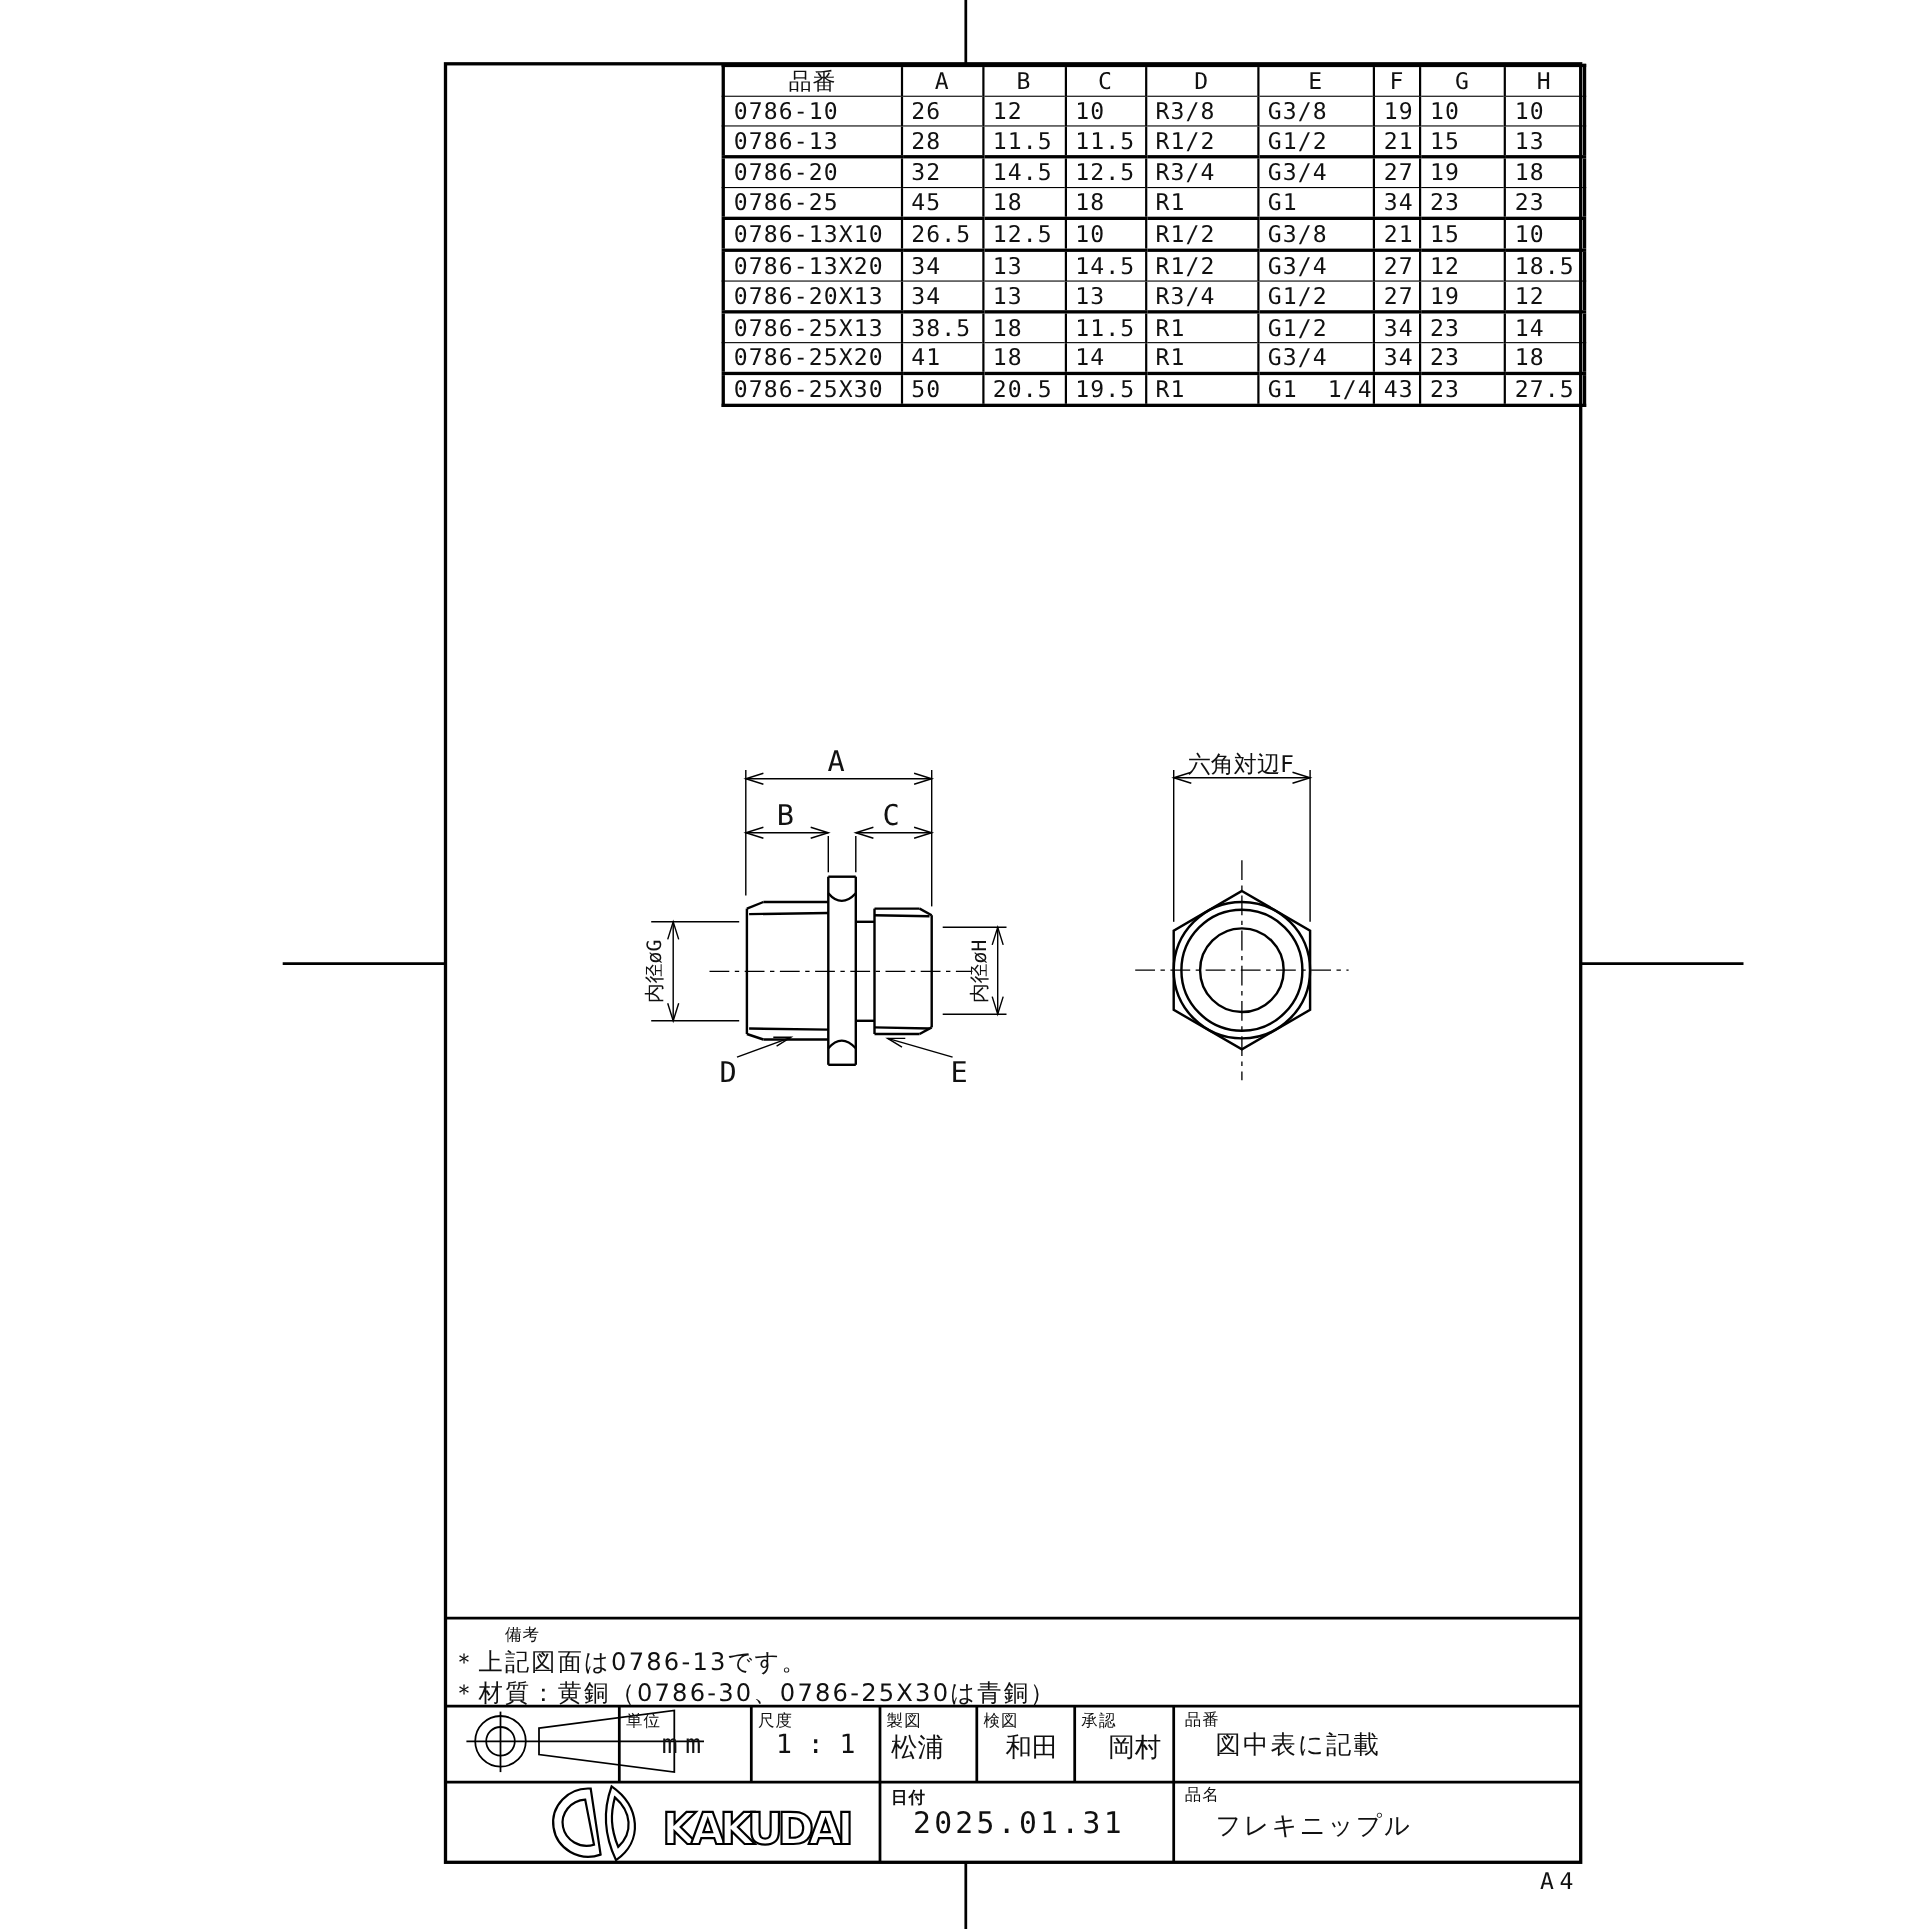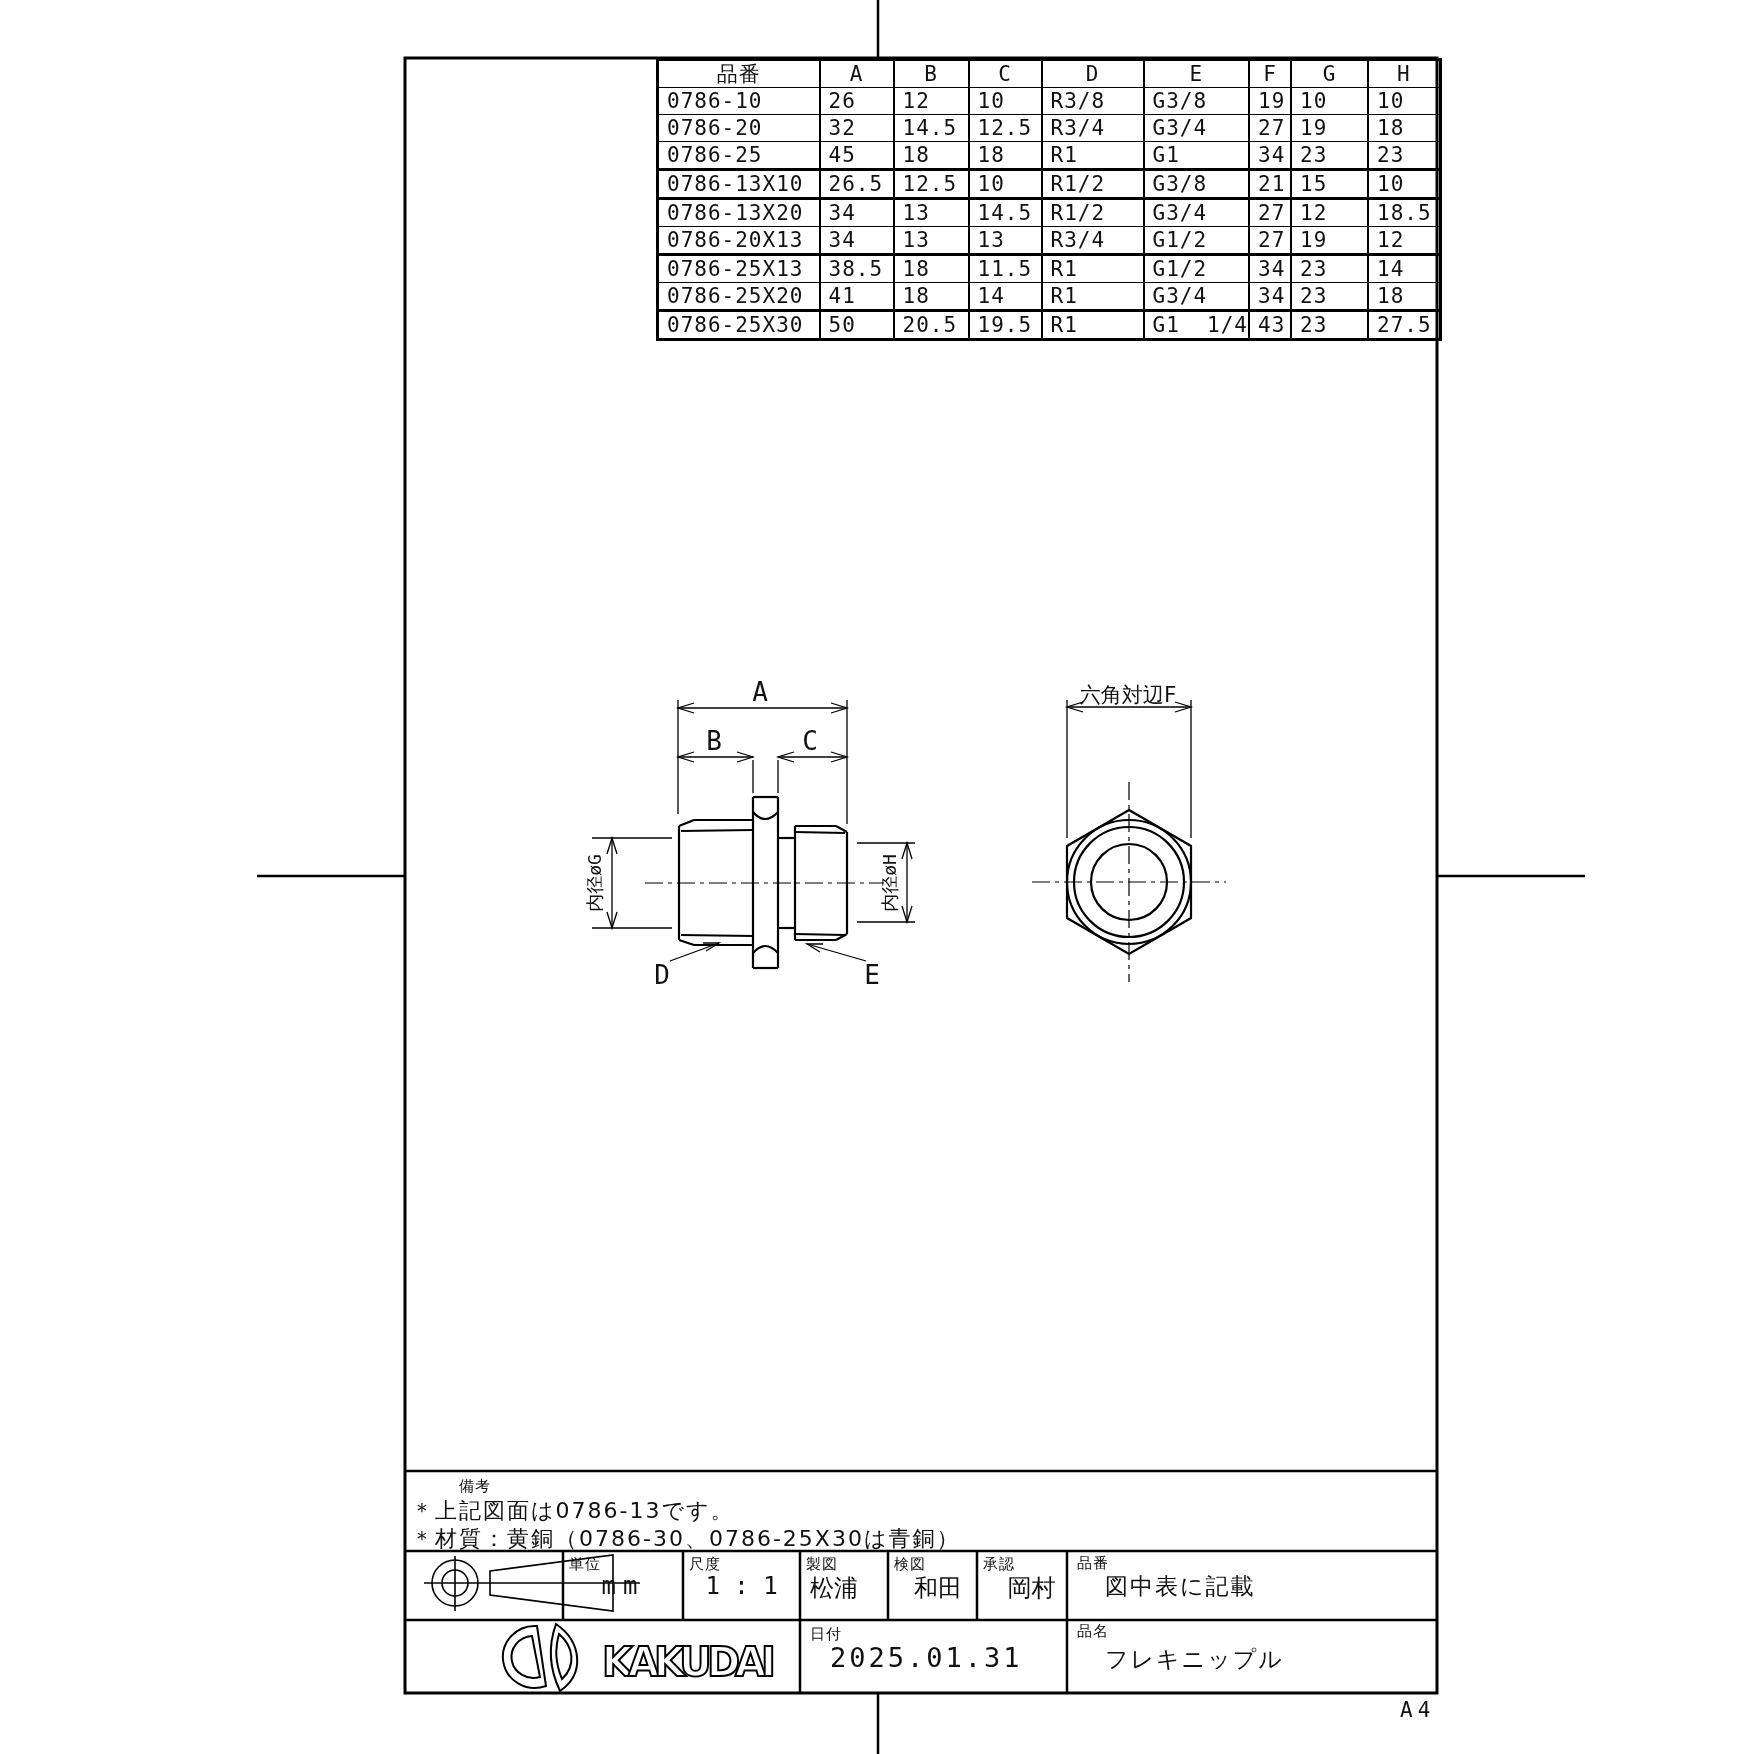--- a/index.html
+++ b/index.html
@@ -197,20 +197,31 @@
           <td>0786-10</td>
           <td>26</td>
           <td>12</td>
           <td>10</td>
           <td>R3/8</td>
           <td>G3/8</td>
           <td>19</td>
           <td>10</td>
           <td>10</td>
         </tr>
+        <tr class="thick">
+          <td>0786-13</td>
+          <td>28</td>
+          <td>11.5</td>
+          <td>11.5</td>
+          <td>R1/2</td>
+          <td>G1/2</td>
+          <td>21</td>
+          <td>15</td>
+          <td>13</td>
+        </tr>
         <tr>
           <td>0786-20</td>
           <td>32</td>
           <td>14.5</td>
           <td>12.5</td>
           <td>R3/4</td>
           <td>G3/4</td>
           <td>27</td>
           <td>19</td>
           <td>18</td>
@@ -310,20 +321,20 @@
 
   <div class="abs lbl-s cjk" style="left:894px;top:1555px;">検図</div>
   <div class="abs tb-val cjk" style="left:888px;top:1572px;width:100px;">和田</div>
 
   <div class="abs lbl-s cjk" style="left:983px;top:1555px;">承認</div>
   <div class="abs tb-val cjk" style="left:977px;top:1572px;width:109px;">岡村</div>
 
   <div class="abs lbl-s cjk" style="left:1077px;top:1554px;">品番</div>
   <div class="abs cjk" style="left:1105px;top:1571px;font-size:23px;letter-spacing:2px;">図中表に記載</div>
 
-  <div class="abs lbl-s cjk" style="left:810px;top:1625px;">日付</div>
+  <div class="abs lbl-s cjk" style="left:810px;top:1625px;font-weight:bold;">日付</div>
   <div class="abs" style="left:830px;top:1642px;font-size:27px;letter-spacing:3px;">2025.01.31</div>
 
   <div class="abs lbl-s cjk" style="left:1077px;top:1622px;">品名</div>
   <div class="abs cjk" style="left:1105px;top:1644px;font-size:23px;letter-spacing:2px;">フレキニップル</div>
 
   <div class="abs" style="left:1400px;top:1698px;font-size:21px;letter-spacing:5px;">A4</div>
 </div>
 
 </body></html>

